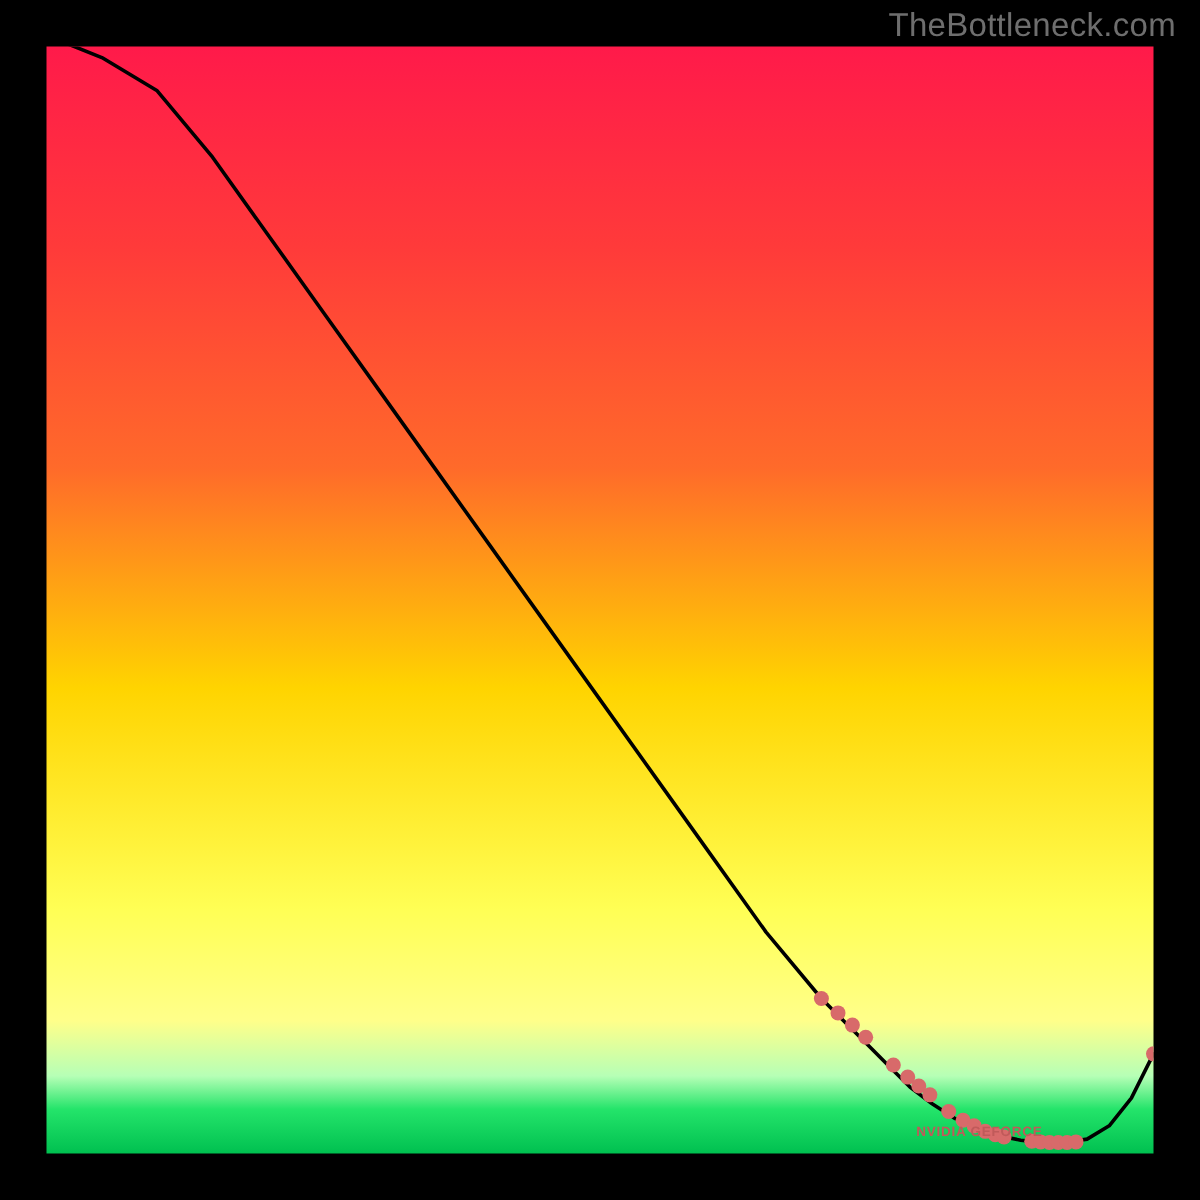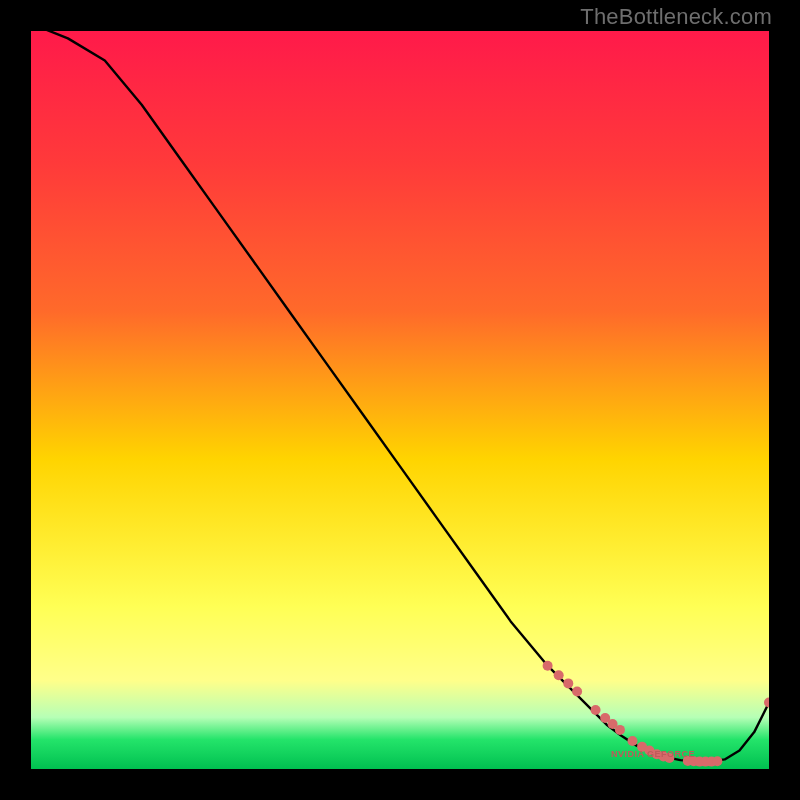--- a/index.html
+++ b/index.html
@@ -12,21 +12,21 @@
     font-family: Arial, Helvetica, sans-serif;
   }
   .stage {
     position: relative;
     width: 800px;
     height: 800px;
   }
   .watermark {
     position: absolute;
     top: 4px;
-    right: 28px;
+    right: 16px;
     color: #6e6e6e;
     font-size: 22px;
     font-weight: 500;
     letter-spacing: 0.2px;
     user-select: none;
     margin-left: 44px;
   }
   svg { display: block; }
 </style>
 </head>

